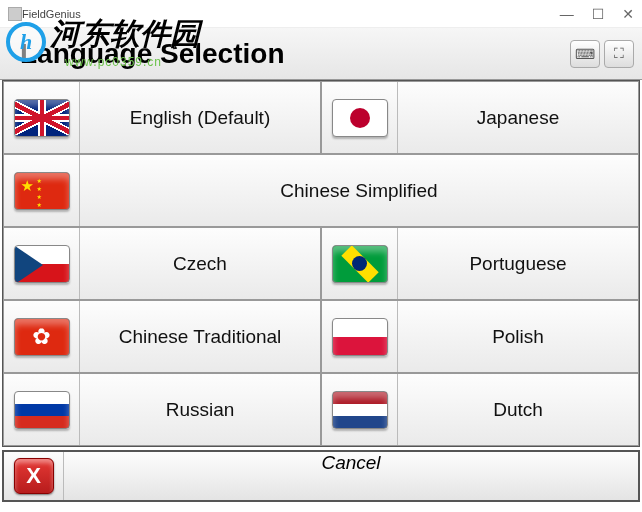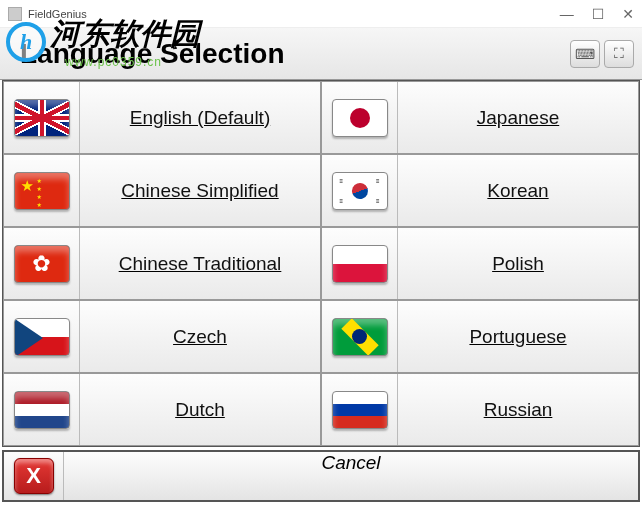--- a/index.html
+++ b/index.html
@@ -1,21 +1,21 @@
 <!DOCTYPE html>
 <html><head>
 <meta charset="utf-8">
 <style>
   * { box-sizing: border-box; margin: 0; padding: 0; }
   html, body { width: 642px; height: 512px; font-family: Arial, sans-serif; background: #fff; overflow: hidden; }
   .titlebar {
     height: 28px; display: flex; align-items: center; justify-content: space-between;
     padding: 0 8px; font-size: 11px; color: #444; background: #fff; border-bottom: 1px solid #eee;
   }
-  .titlebar .left { display: flex; align-items: center; gap: 6px; }
+  .titlebar .left { display: flex; align-items: center; }
   .titlebar .appicon { width: 14px; height: 14px; background: #ccc; border: 1px solid #aaa; }
   .win-controls { display: flex; gap: 18px; color: #666; font-size: 14px; }
   .win-controls span { cursor: default; }
   .watermark {
     position: absolute; top: 14px; left: 6px; z-index: 50;
     display: flex; align-items: center; pointer-events: none;
   }
   .wm-logo {
     width: 40px; height: 40px; border-radius: 50%; border: 4px solid #1fa0e8;
     display: flex; align-items: center; justify-content: center;
@@ -31,21 +31,21 @@
   .header h1 { font: 700 28px Arial, sans-serif; color: #000; }
   .header-tools { display: flex; gap: 4px; }
   .tool-btn {
     width: 30px; height: 28px; border: 1px solid #aaa; border-radius: 4px;
     background: linear-gradient(#fff,#ddd); display: flex; align-items: center; justify-content: center;
     font-size: 14px; color: #555; cursor: pointer;
   }
   .grid {
     border: 1px solid #555; margin: 0 2px;
   }
-  .row { display: flex; height: 73px; text-decoration: underline; }
+  .row { display: flex; height: 73px; }
   .cell {
     flex: 1; display: flex; align-items: center; border: 1px solid #999;
     background: linear-gradient(#fdfdfd,#eaeaea); cursor: pointer;
   }
   .flag-wrap {
     width: 76px; height: 100%; display: flex; align-items: center; justify-content: center;
     border-right: 1px solid #bbb;
   }
   .flag {
     width: 56px; height: 38px; border: 1px solid #888; border-radius: 4px;
@@ -170,74 +170,61 @@
       <div class="cell-label">Japanese</div>
     </div>
   </div>
   <div class="row">
     <div class="cell">
       <div class="flag-wrap">
           <div class="flag flag-cn"></div>
         </div>
       <div class="cell-label">Chinese Simplified</div>
     </div>
-    <div class="cell">
-      <div class="flag-wrap">
-          <div class="flag flag-kr">
-            <div class="bars">
-              <span class="b1">≡</span>
-              <span class="b2">≡</span>
-              <span class="b3">≡</span>
-              <span class="b4">≡</span>
-            </div>
-          </div>
-        </div>
-      <div class="cell-label">Korean</div>
+  </div>
+  <div class="row">
+    <div class="cell">
+      <div class="flag-wrap">
+          <div class="flag flag-cz"></div>
+        </div>
+      <div class="cell-label">Czech</div>
+    </div>
+    <div class="cell">
+      <div class="flag-wrap">
+          <div class="flag flag-br"></div>
+        </div>
+      <div class="cell-label">Portuguese</div>
     </div>
   </div>
   <div class="row">
     <div class="cell">
       <div class="flag-wrap">
           <div class="flag flag-hk"></div>
         </div>
       <div class="cell-label">Chinese Traditional</div>
     </div>
     <div class="cell">
       <div class="flag-wrap">
           <div class="flag flag-pl"></div>
         </div>
       <div class="cell-label">Polish</div>
     </div>
   </div>
   <div class="row">
     <div class="cell">
       <div class="flag-wrap">
-          <div class="flag flag-cz"></div>
-        </div>
-      <div class="cell-label">Czech</div>
-    </div>
-    <div class="cell">
-      <div class="flag-wrap">
-          <div class="flag flag-br"></div>
-        </div>
-      <div class="cell-label">Portuguese</div>
-    </div>
-  </div>
-  <div class="row">
+          <div class="flag flag-ru"></div>
+        </div>
+      <div class="cell-label">Russian</div>
+    </div>
     <div class="cell">
       <div class="flag-wrap">
           <div class="flag flag-nl"></div>
         </div>
       <div class="cell-label">Dutch</div>
-    </div>
-    <div class="cell">
-      <div class="flag-wrap">
-          <div class="flag flag-ru"></div>
-        </div>
-      <div class="cell-label">Russian</div>
     </div>
   </div>
 </div>
 
 <div class="cancel-row">
   <div class="cancel-icon-wrap">
     <div class="cancel-icon">X</div>
   </div>
   <div class="cancel-label">Cancel</div>
 </div>

